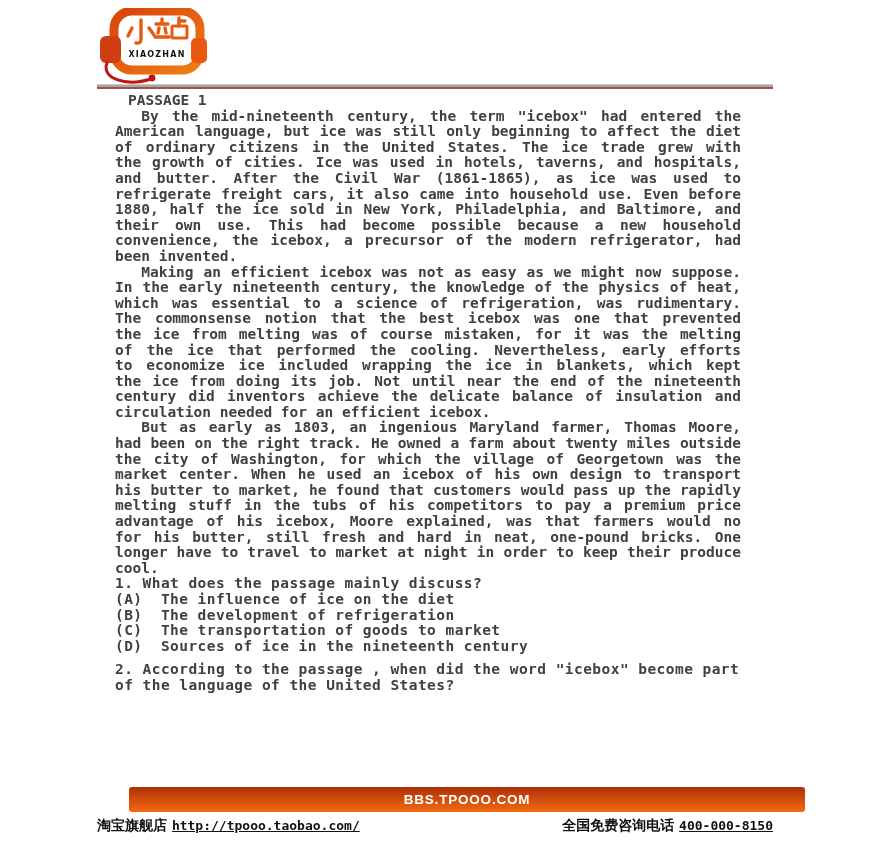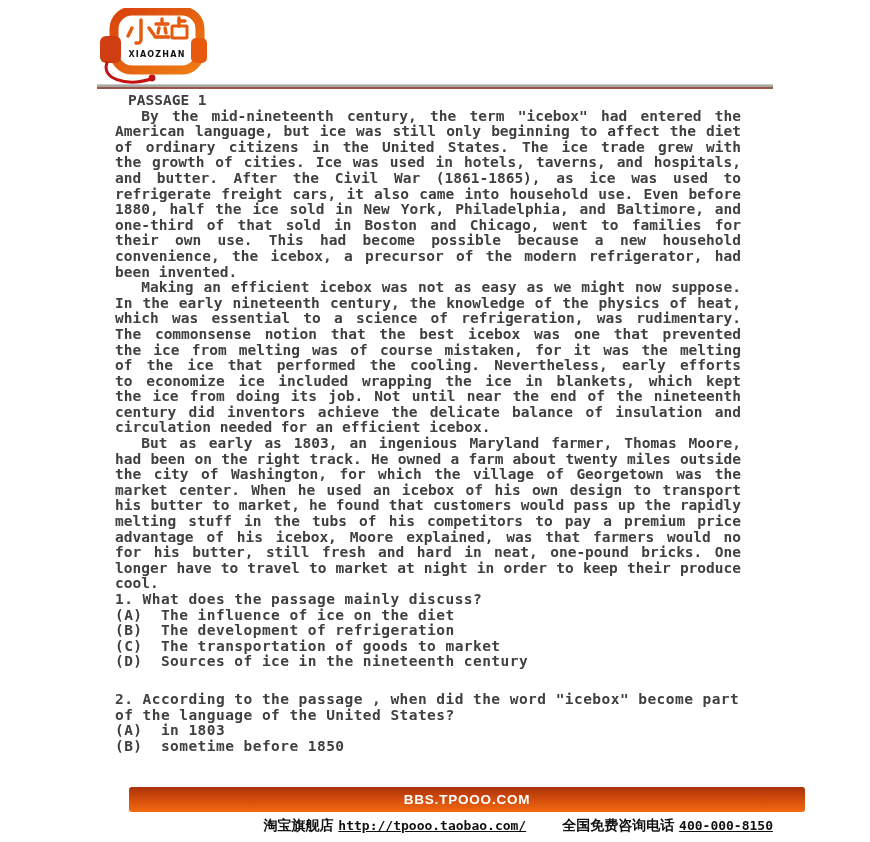--- a/index.html
+++ b/index.html
@@ -16,31 +16,31 @@
     line-height:15.6px; color:#404040; }
 
   .passage-title { padding-left:13px; white-space:pre; }
 
   .pline { text-align:justify; text-align-last:justify; }
   .pline.first { text-indent:3ch; }
   .pline.plast { text-align-last:left; }
 
   .questions { letter-spacing:0.45px; }
   .qline { white-space:pre-wrap; text-align:left; }
-  .q2 { margin-top:22px; }
+  .q2 { margin-top:8px; }
 
   .banner { position:absolute; left:97px; top:787px; width:676px; height:25px;
     border-radius:3px;
     background:linear-gradient(180deg,#a93107 0%,#cf4a0c 45%,#f26a10 100%);
     display:flex; align-items:center; justify-content:center;
     color:#ffffff; font-family:"Liberation Sans", sans-serif;
     font-weight:bold; font-size:13.5px; letter-spacing:0.8px;margin-left:32px; }
 
   .footer { position:absolute; left:97px; top:817px; width:676px;
-    display:flex; justify-content:flex-end; gap:36px; align-items:baseline;
+    display:flex; justify-content:space-between; gap:58px; align-items:baseline;
     color:#111111; font-weight:bold; font-size:14px;
     font-family:"DejaVu Sans", sans-serif; }
   .footer .mono-link { font-family:"DejaVu Sans Mono", monospace; font-size:13px;
     font-weight:bold; text-decoration:underline; color:#111111; }
 </style>
 </head>
 <body>
 
 <div class="logo-wrap">
   <svg width="110" height="80" viewBox="0 0 110 80">
@@ -78,21 +78,20 @@
   <div class="passage-title">PASSAGE 1</div>
 
   <div>
       <div class="pline first">By the mid-nineteenth century, the term "icebox" had entered the</div>
       <div class="pline">American language, but ice was still only beginning to affect the diet</div>
       <div class="pline">of ordinary citizens in the United States. The ice trade grew with</div>
       <div class="pline">the growth of cities. Ice was used in hotels, taverns, and hospitals,</div>
       <div class="pline">and butter. After the Civil War (1861-1865), as ice was used to</div>
       <div class="pline">refrigerate freight cars, it also came into household use. Even before</div>
       <div class="pline">1880, half the ice sold in New York, Philadelphia, and Baltimore, and</div>
-      <div class="pline">one-third of that sold in Boston and Chicago, went to families for</div>
       <div class="pline">their own use. This had become possible because a new household</div>
       <div class="pline">convenience, the icebox, a precursor of the modern refrigerator, had</div>
       <div class="pline plast">been invented.</div>
       <div class="pline first">Making an efficient icebox was not as easy as we might now suppose.</div>
       <div class="pline">In the early nineteenth century, the knowledge of the physics of heat,</div>
       <div class="pline">which was essential to a science of refrigeration, was rudimentary.</div>
       <div class="pline">The commonsense notion that the best icebox was one that prevented</div>
       <div class="pline">the ice from melting was of course mistaken, for it was the melting</div>
       <div class="pline">of the ice that performed the cooling. Nevertheless, early efforts</div>
       <div class="pline">to economize ice included wrapping the ice in blankets, which kept</div>
@@ -121,24 +120,20 @@
           <div class="qline">(B)  The development of refrigeration</div>
           <div class="qline">(C)  The transportation of goods to market</div>
           <div class="qline">(D)  Sources of ice in the nineteenth century</div>
         </div>
     </div>
     <div class="q2">
       <div>
           <div class="qline">2. According to the passage , when did the word "icebox" become part</div>
           <div class="qline">of the language of the United States?</div>
         </div>
-      <div>
-          <div class="qline">(A)  in 1803</div>
-          <div class="qline">(B)  sometime before 1850</div>
-        </div>
     </div>
   </div>
 </div>
 
 <div class="banner">
   <span>BBS.TPOOO.COM</span>
 </div>
 
 <div class="footer">
   <span>

